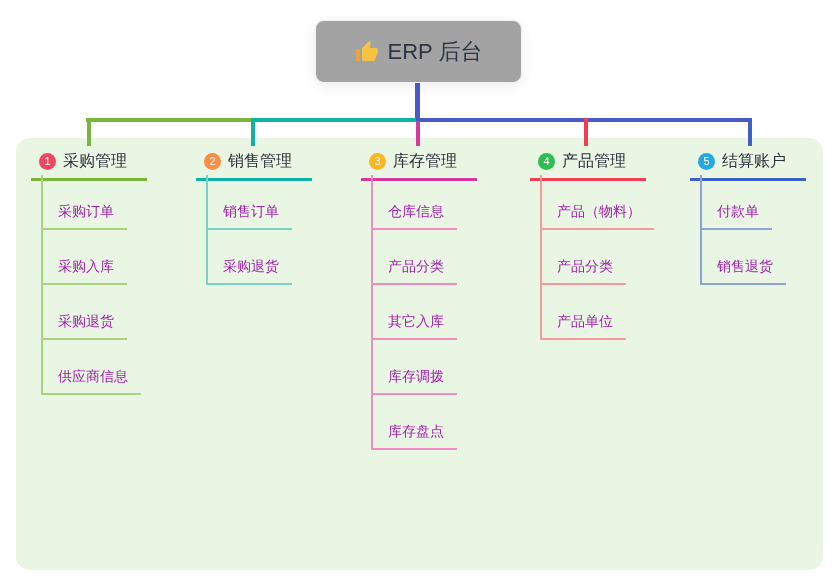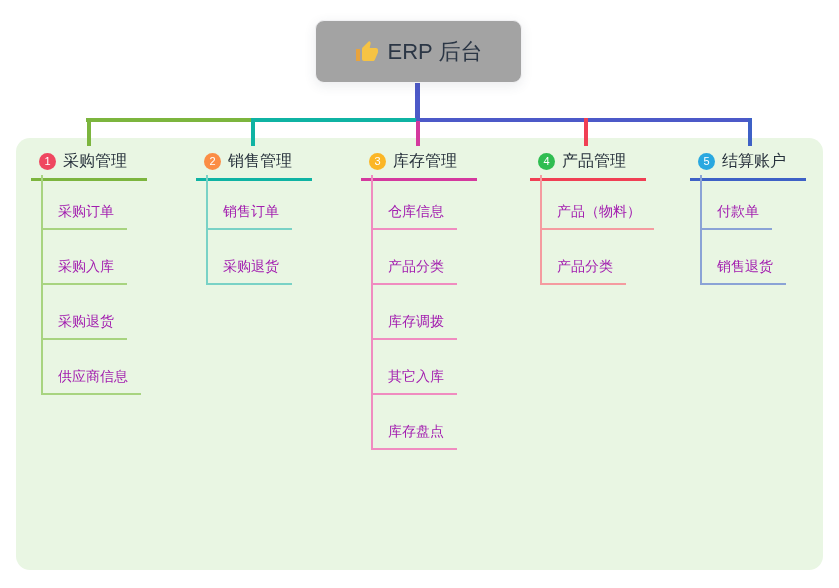--- a/index.html
+++ b/index.html
@@ -156,43 +156,46 @@
     <span>库存管理</span>
   </div>
   <div class="children">
     <div class="child-row">
         <span>仓库信息</span>
       </div>
     <div class="child-row">
         <span>产品分类</span>
       </div>
     <div class="child-row">
+        <span>其它入库</span>
+      </div>
+    <div class="child-row">
         <span>库存调拨</span>
-      </div>
-    <div class="child-row">
-        <span>其它入库</span>
       </div>
     <div class="child-row">
         <span>库存盘点</span>
       </div>
   </div>
 </div>
 
 <div class="branch b4" style="--badge: #2fbd51; --line: #f03f54; --child: #f59ba0;">
   <div class="branch-title">
     <span class="badge">4</span>
     <span>产品管理</span>
   </div>
   <div class="children">
     <div class="child-row">
         <span>产品（物料）</span>
       </div>
     <div class="child-row">
         <span>产品分类</span>
       </div>
+    <div class="child-row">
+        <span>产品单位</span>
+      </div>
   </div>
 </div>
 
 <div class="branch b5" style="--badge: #29a8e0; --line: #3e61c6; --child: #8ba3d6;">
   <div class="branch-title">
     <span class="badge">5</span>
     <span>结算账户</span>
   </div>
   <div class="children">
     <div class="child-row">

